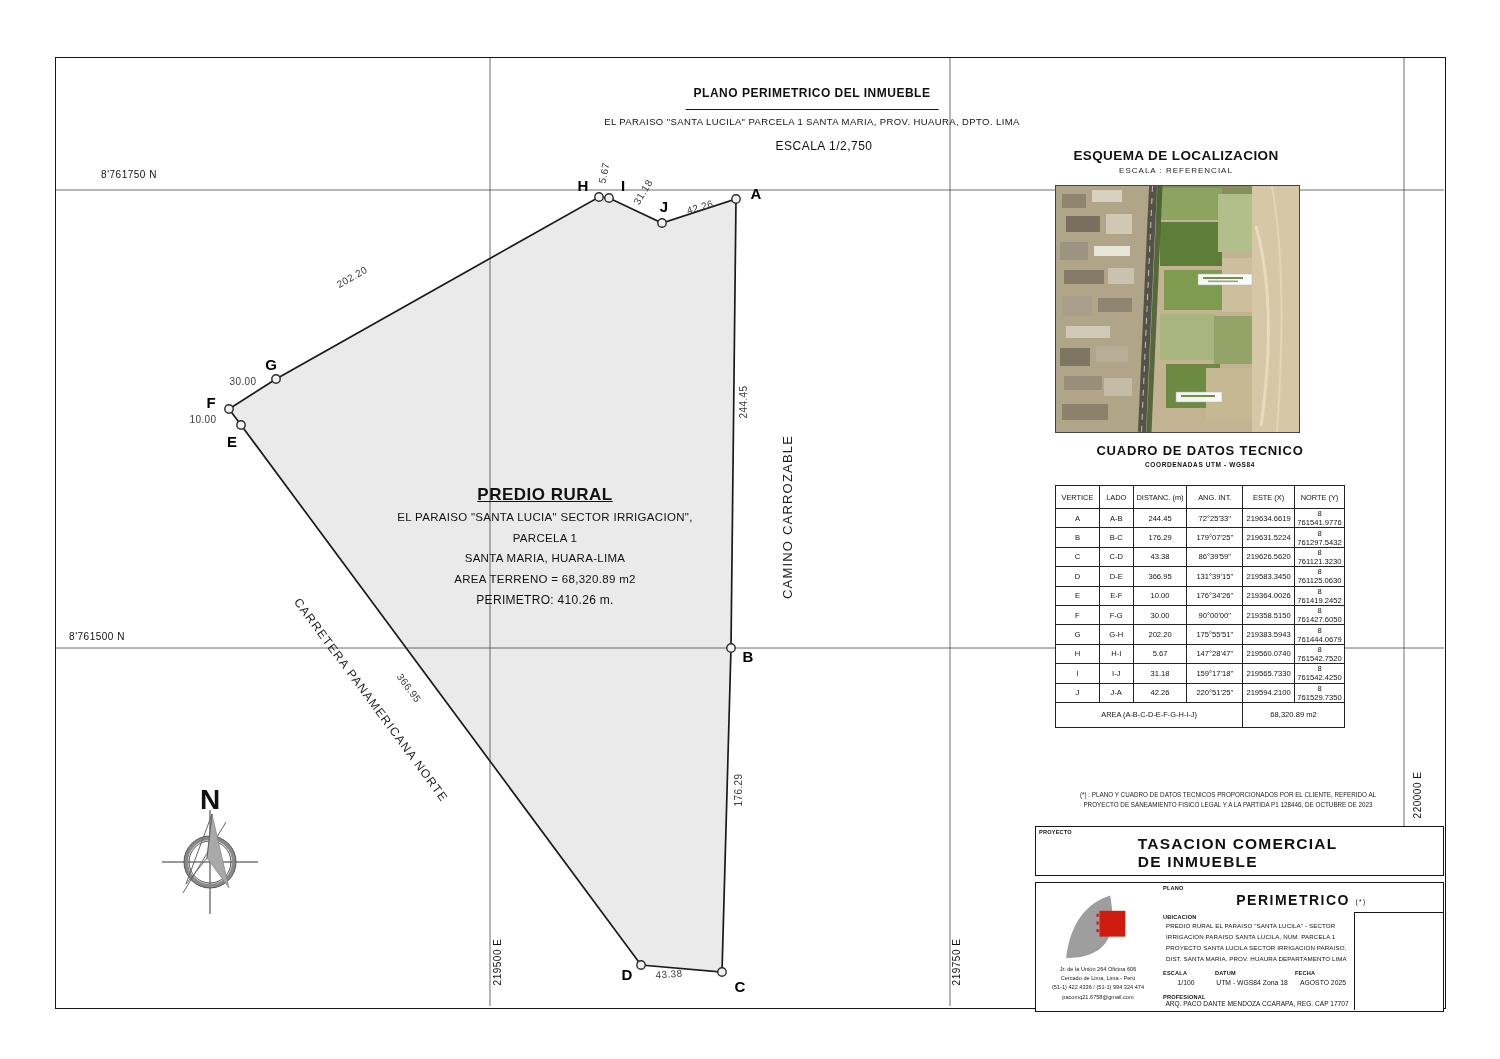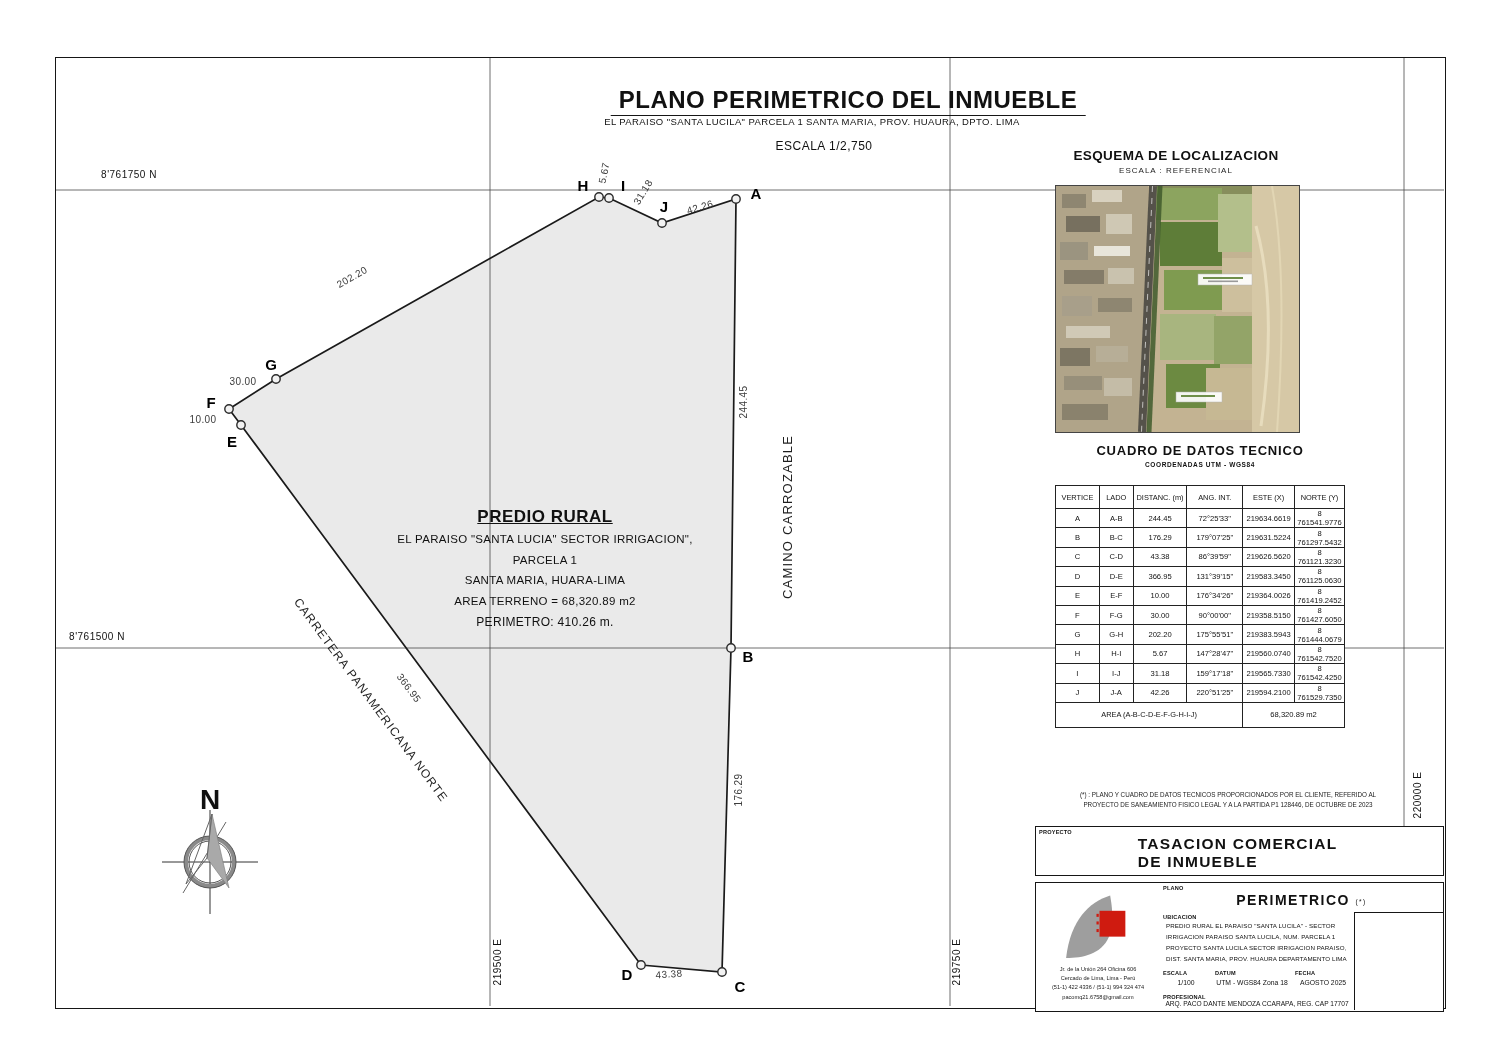--- a/index.html
+++ b/index.html
@@ -2,29 +2,29 @@
 <html><head>
 <meta charset="utf-8">
 <style>
   html,body{margin:0;padding:0;background:#ffffff;}
   .sheet{position:relative;width:1500px;height:1059px;background:#ffffff;
          font-family:"Liberation Sans",sans-serif;color:#111;overflow:hidden;}
   .abs{position:absolute;}
   .lbl{position:absolute;white-space:nowrap;transform:translate(-50%,-50%);}
   .frame{position:absolute;left:55px;top:57px;width:1389px;height:950px;border:1.6px solid #161616;}
   
-  .main-title{position:absolute;left:848px;top:86px;transform:translateX(-50%);
-    font-size:24px;font-weight:bold;letter-spacing:.5px;border-bottom:1.6px solid #161616;padding:0 8px 1px;}
+  .main-title{position:absolute;left:812px;top:86px;transform:translateX(-50%);
+    font-size:12px;font-weight:bold;letter-spacing:.5px;border-bottom:1.6px solid #161616;padding:0 8px 9px;}
   .main-sub{position:absolute;left:812px;top:116px;transform:translateX(-50%);font-size:9.5px;letter-spacing:.4px;}
   .main-scale{position:absolute;left:812px;top:139px;transform:translateX(-50%);font-size:12px;letter-spacing:.5px;padding-left:24px;}
   .loc-title{position:absolute;left:1176px;top:148px;transform:translateX(-50%);font-size:13.5px;font-weight:bold;letter-spacing:.4px;}
   .loc-sub{position:absolute;left:1176px;top:166px;transform:translateX(-50%);font-size:8px;letter-spacing:1px;color:#222;}
   .sat-box{position:absolute;left:1055px;top:185px;width:243px;height:246px;border:1px solid #444;}
   
-  .center-text{position:absolute;left:330px;top:508px;width:430px;text-align:center;line-height:1;}
+  .center-text{position:absolute;left:330px;top:486px;width:430px;text-align:center;line-height:1;}
   .ct1{font-size:17px;font-weight:bold;letter-spacing:.5px;text-decoration:underline;margin-bottom:9px;}
   .ct2{font-size:11.5px;margin-bottom:9px;letter-spacing:.3px;}
   .ct6{font-size:12px;letter-spacing:.3px;}
   
   .tbl-title{position:absolute;left:1200px;top:443px;transform:translateX(-50%);font-size:13px;font-weight:bold;letter-spacing:.8px;text-align:center;}
   .tbl-sub{position:absolute;left:1200px;top:461px;transform:translateX(-50%);font-size:6.5px;font-weight:bold;letter-spacing:.6px;}
   table.tech{position:absolute;left:1055px;top:485px;width:290px;border-collapse:collapse;background:#fff;
     font-size:7.6px;}
   table.tech th,table.tech td{border:1px solid #222;text-align:center;padding:0;}
   table.tech th{height:22px;font-weight:normal;font-size:7.4px;}

